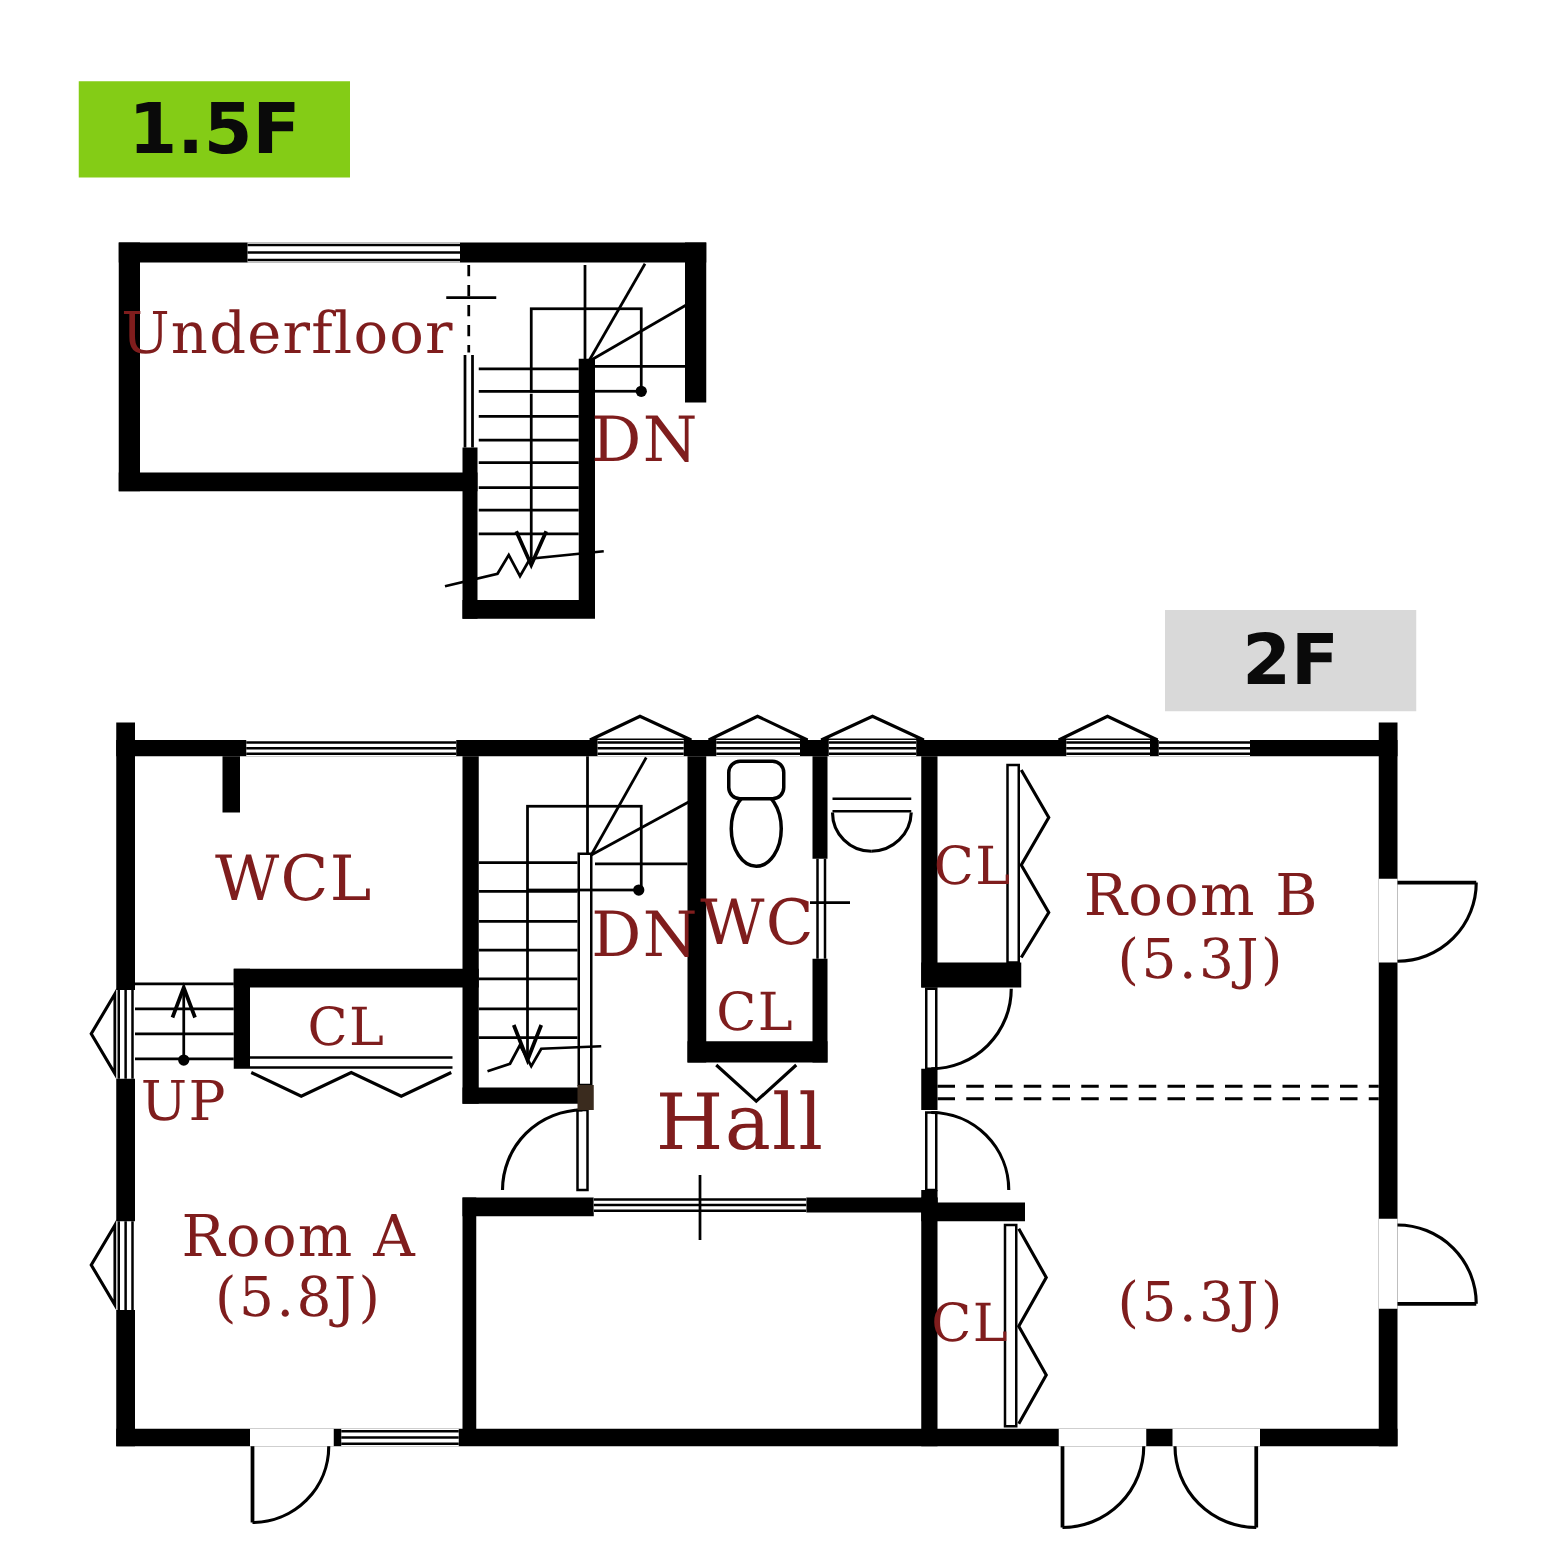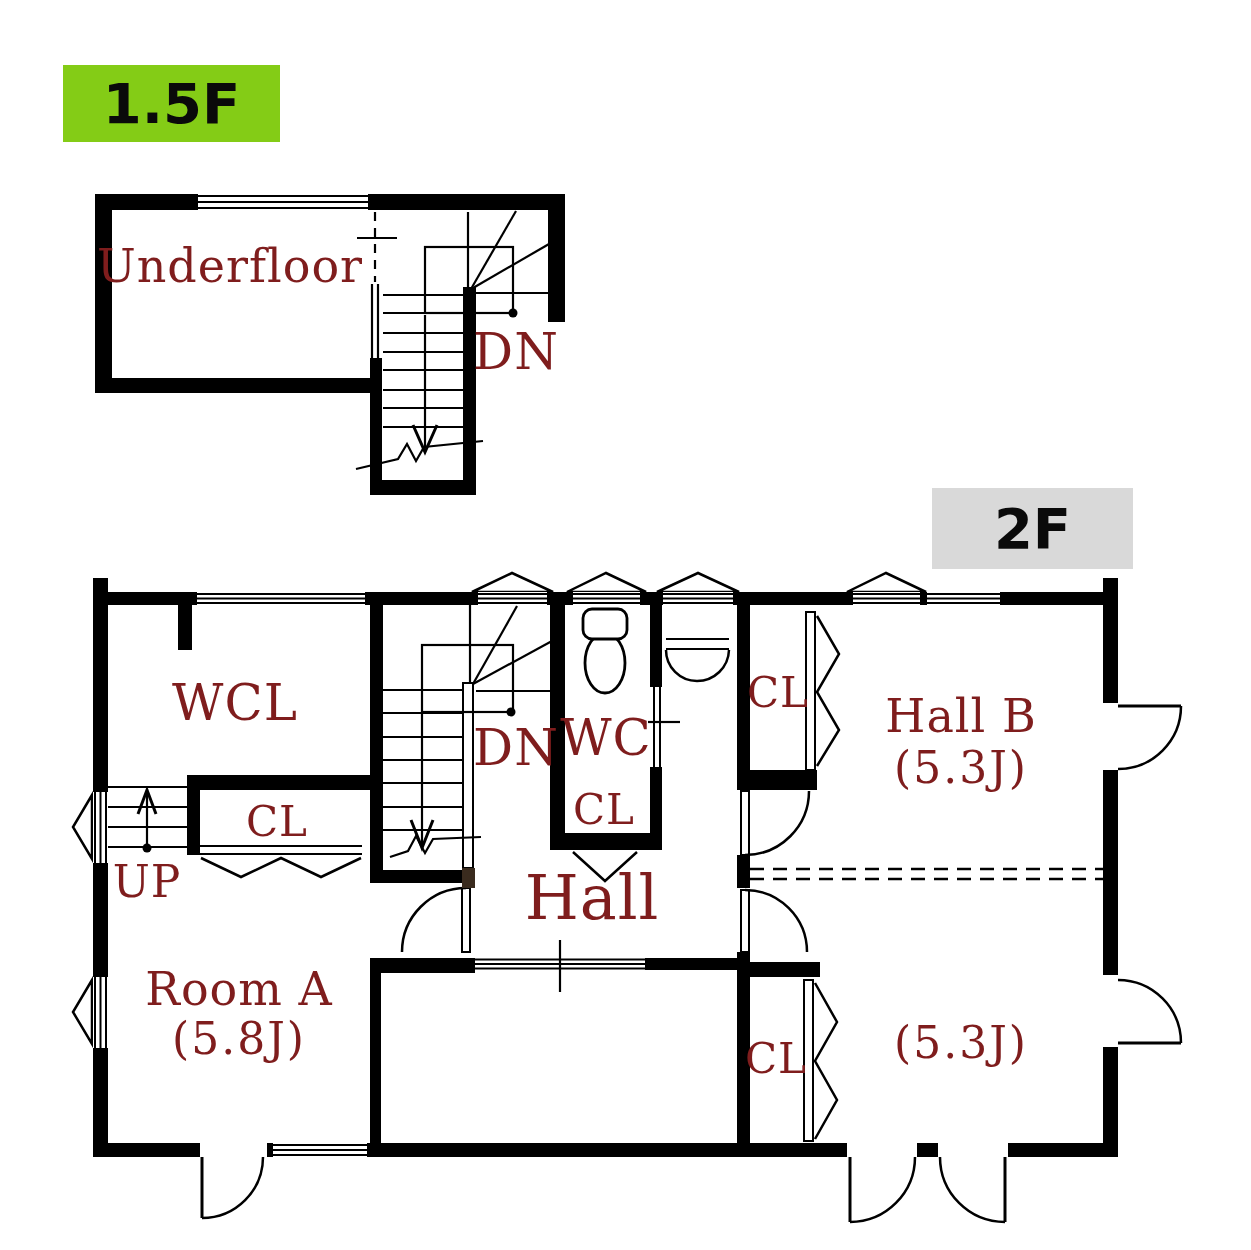--- a/index.html
+++ b/index.html
@@ -321,21 +321,21 @@
 <div class="lbl" style="left:230px;top:266px;font-size:46px;">Underfloor</div>
 <div class="lbl" style="left:516px;top:352px;font-size:50px;">DN</div>
 
 <div class="lbl" style="left:235px;top:703px;font-size:50px;">WCL</div>
 <div class="lbl" style="left:277px;top:822px;font-size:42px;">CL</div>
 <div class="lbl" style="left:147px;top:882px;font-size:44px;">UP</div>
 <div class="lbl" style="left:516px;top:748px;font-size:50px;">DN</div>
 <div class="lbl" style="left:606px;top:738px;font-size:50px;">WC</div>
 <div class="lbl" style="left:604px;top:810px;font-size:42px;">CL</div>
 <div class="lbl" style="left:778px;top:693px;font-size:42px;">CL</div>
-<div class="lbl" style="left:961px;top:716px;font-size:46px;">Hall B</div>
+<div class="lbl" style="left:961px;top:716px;font-size:46px;">Room B</div>
 <div class="lbl sz" style="left:961px;top:768px;font-size:44px;">(5.3J)</div>
 <div class="lbl" style="left:592px;top:898px;font-size:62px;">Hall</div>
 <div class="lbl" style="left:239px;top:989px;font-size:46px;">Room A</div>
 <div class="lbl sz" style="left:239px;top:1039px;font-size:44px;">(5.8J)</div>
 <div class="lbl" style="left:776px;top:1059px;font-size:42px;">CL</div>
 <div class="lbl sz" style="left:961px;top:1043px;font-size:44px;">(5.3J)</div>
 
 </div>
 
 </body></html>

